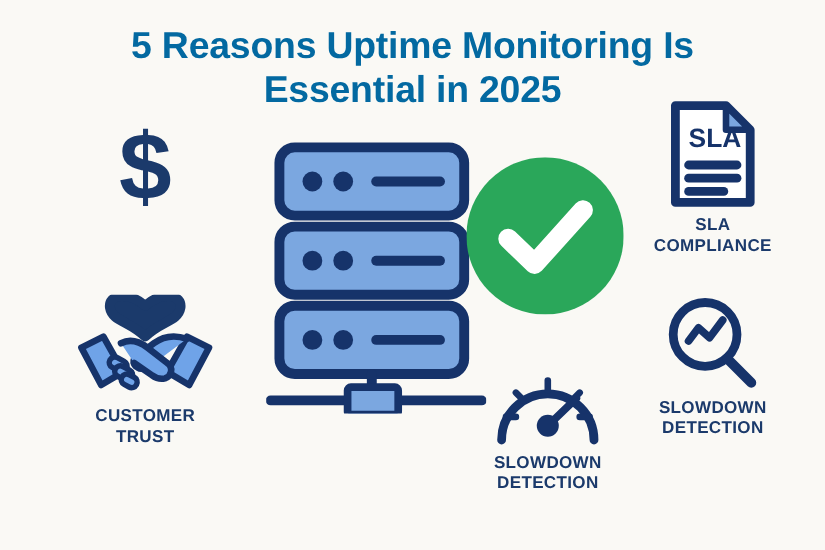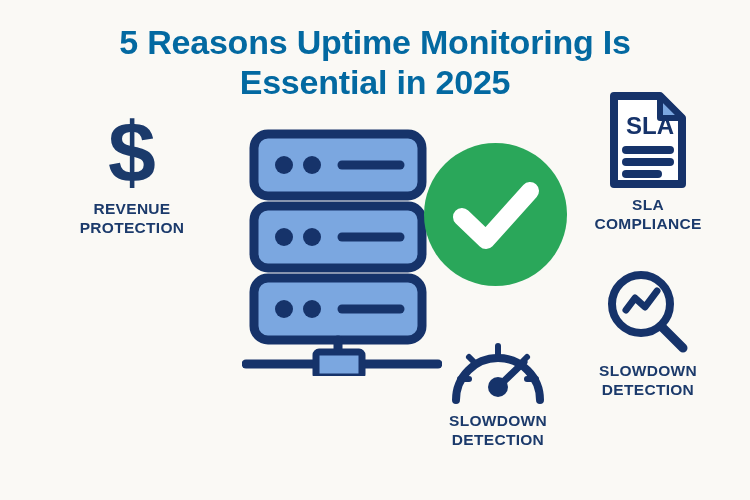--- a/index.html
+++ b/index.html
@@ -105,24 +105,46 @@
     <svg width="143" height="143" viewBox="0 0 143 143" aria-hidden="true">
       <circle cx="71.5" cy="71.5" r="71.5" fill="#2aa75a"></circle>
       <path d="M38 74 L62 97 L106 48" fill="none" stroke="#ffffff" stroke-width="18" stroke-linecap="round" stroke-linejoin="round"></path>
     </svg>
   </div>
 
   <div class="feature" id="f-revenue">
     <div class="icon-wrap">
       <span class="dollar">$</span>
     </div>
-    <div class="caption">REVENUE
-PROTECTION</div>
   </div>
 
+  <div class="feature" id="f-trust">
+    <div class="icon-wrap">
+      <svg width="132" height="96" viewBox="0 0 132 96" aria-hidden="true">
+
+        <path d="M66 38 C52 24 36 24 34 12 C32 0 50 -4 66 10 C82 -4 100 0 98 12 C96 24 80 24 66 38 Z" fill="#1b3a6b" stroke="#1b3a6b" stroke-width="9" stroke-linejoin="round"></path>
+
+        <path d="M8 48 L28 38 L46 70 L26 82 Z" fill="#6fa3e8" stroke="#16336a" stroke-width="6" stroke-linejoin="round"></path>
+
+        <path d="M124 48 L104 38 L86 70 L106 82 Z" fill="#6fa3e8" stroke="#16336a" stroke-width="6" stroke-linejoin="round"></path>
+
+        <path d="M104 40 C92 36 82 38 74 44 L58 56 C54 59 55 64 59 66 C62 68 66 67 69 65 L80 58" fill="#6fa3e8" stroke="#16336a" stroke-width="6" stroke-linecap="round" stroke-linejoin="round"></path>
+
+        <path d="M44 44 C52 40 60 42 68 48 L86 62 C92 66 90 74 84 76 C80 77 76 76 72 73 L56 62" fill="#6fa3e8" stroke="#16336a" stroke-width="6" stroke-linecap="round" stroke-linejoin="round"></path>
+
+        <g fill="#6fa3e8" stroke="#16336a" stroke-width="5" stroke-linejoin="round">
+          <rect x="33" y="58" width="17" height="10" rx="5" transform="rotate(28 41 63)"></rect>
+          <rect x="38" y="66" width="17" height="10" rx="5" transform="rotate(28 46 71)"></rect>
+          <rect x="44" y="73" width="15" height="10" rx="5" transform="rotate(28 51 78)"></rect>
+        </g>
+      </svg>
+    </div>
+    <div class="caption">CUSTOMER
+TRUST</div>
+  </div>
 
   <div class="feature" id="f-sla">
     <div class="icon-wrap">
       <svg width="84" height="100" viewBox="0 0 84 100" aria-hidden="true">
         <path d="M8 6 H54 L76 28 V94 H8 Z" fill="#ffffff" stroke="#16336a" stroke-width="8" stroke-linejoin="round"></path>
         <path d="M54 6 L76 28 H54 Z" fill="#7ba7e0" stroke="#16336a" stroke-width="6" stroke-linejoin="round"></path>
         <text x="20" y="44" font-family="Liberation Sans, sans-serif" font-size="24" font-weight="bold" fill="#16336a">SLA</text>
         <g stroke="#16336a" stroke-width="8" stroke-linecap="round">
           <line x1="20" y1="60" x2="64" y2="60"></line>
           <line x1="20" y1="72" x2="64" y2="72"></line>

